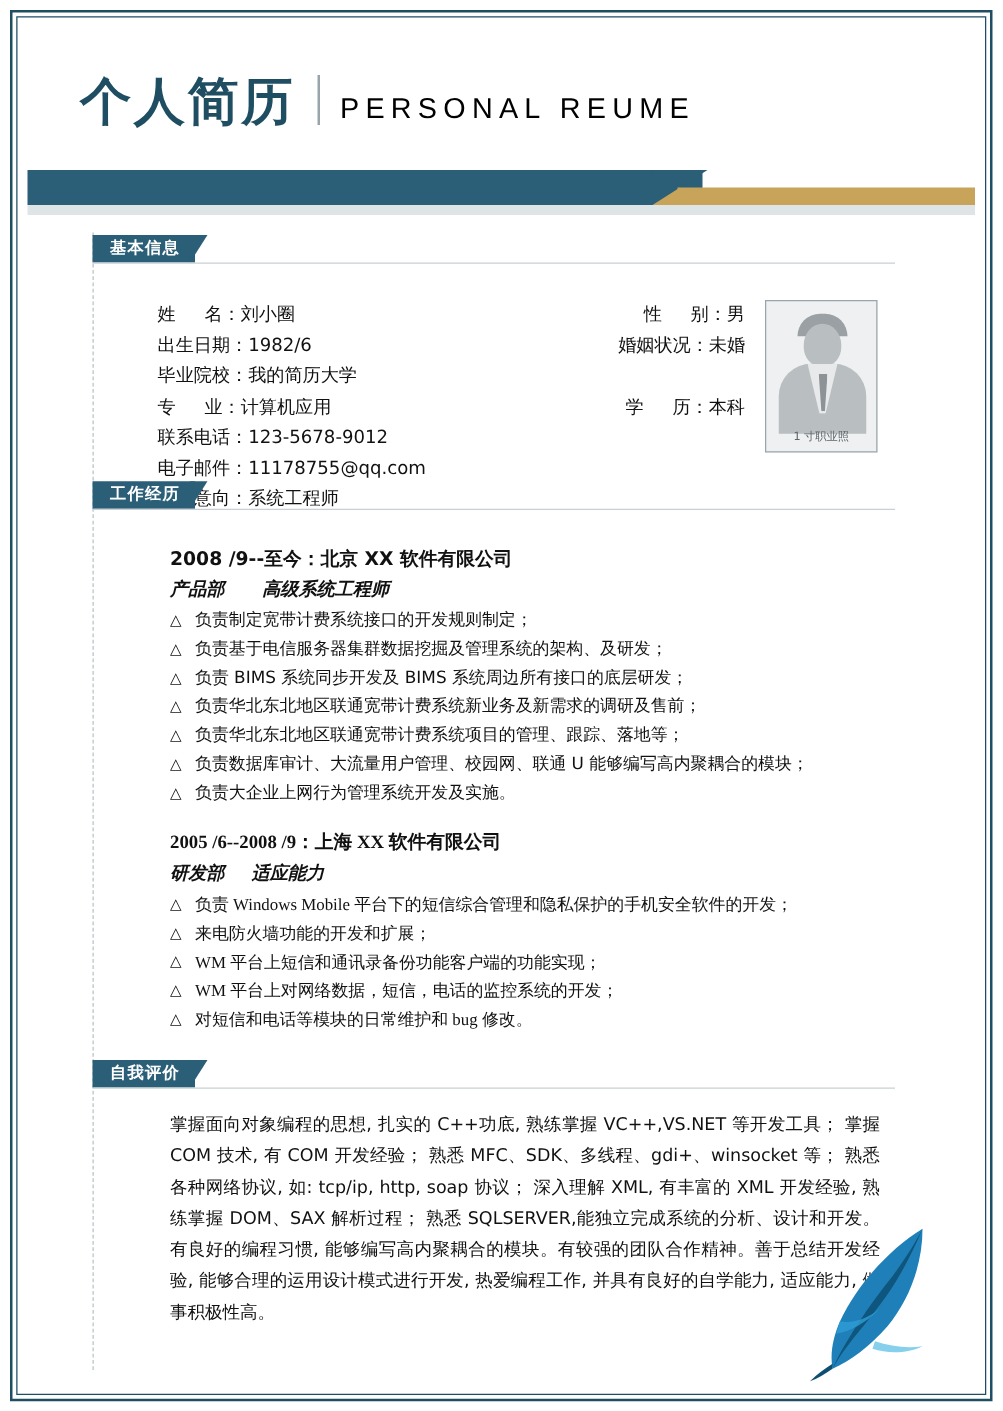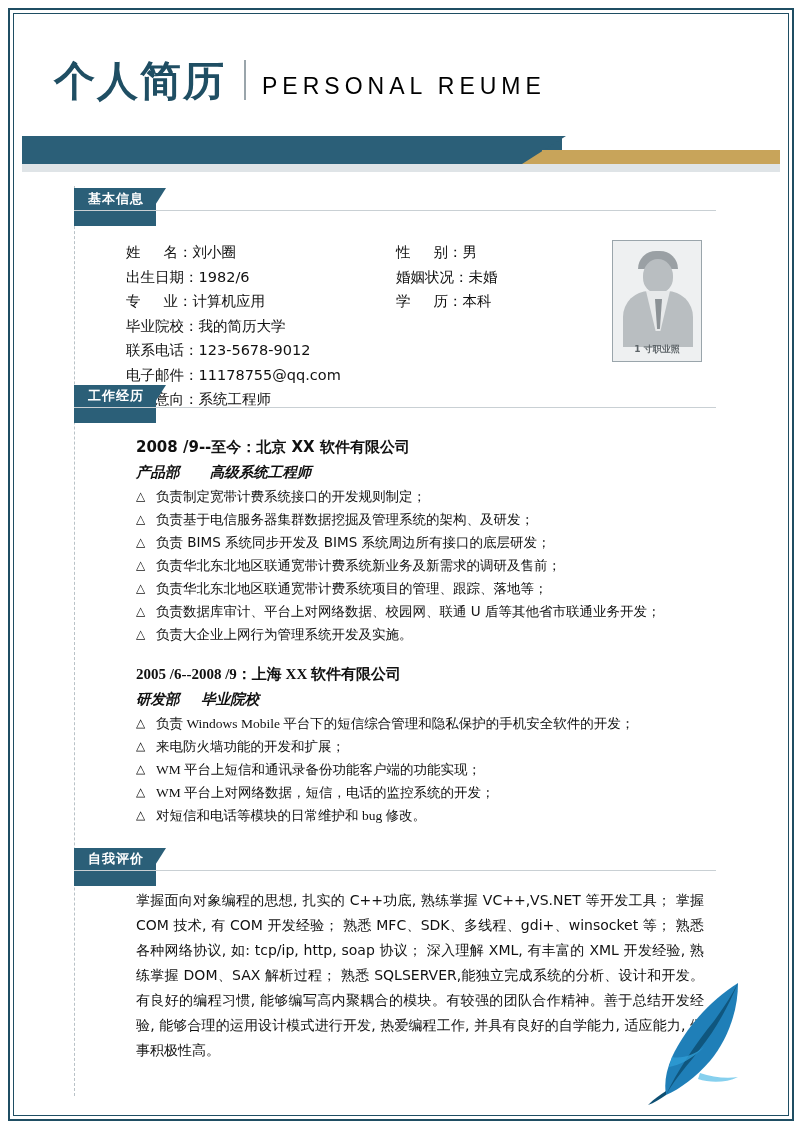--- a/index.html
+++ b/index.html
@@ -34,21 +34,21 @@
     top: 13px;
     width: 776px;
     height: 1103px;
     border: 1px solid #1f4e63;
     box-sizing: border-box;
   }
 
   
   .header {
     position: absolute;
-    left: 12px;
+    left: 22px;
     top: 36px;
     width: 758px;
     height: 140px;
   }
   .header-title-wrap {
     position: absolute;
     left: 42px;
     top: 24px;
     display: flex;
     align-items: flex-end;
@@ -148,21 +148,21 @@
     position: absolute;
     left: 0;
     top: 0;
     height: 22px;
     background: #2b5f78;
     color: #ffffff;
     font-family: "DejaVu Sans", sans-serif;
     font-size: 13px;
     font-weight: bold;
     line-height: 22px;
-    padding: 0 12px 16px 14px;
+    padding: 0 12px 0 14px;
     letter-spacing: 1px;
   }
   .section-head .tag-slant {
     position: absolute;
     top: 0;
     width: 0;
     height: 0;
     border-top: 22px solid #2b5f78;
     border-right: 14px solid transparent;
   }
@@ -190,20 +190,21 @@
     display: flex;
     margin-bottom: 0;
   }
   .bi-left {
     width: 270px;
     white-space: pre;
   }
   .bi-right {
     width: 200px;
     white-space: pre;
+    text-align: right;
   }
 
   
   .photo-box {
     position: absolute;
     left: 612px;
     top: 240px;
     width: 90px;
     height: 122px;
     border: 1px solid #9aa5ab;
@@ -258,21 +259,20 @@
   }
   .photo-caption {
     position: absolute;
     left: 0;
     bottom: 5px;
     width: 100%;
     text-align: center;
     font-family: "DejaVu Sans", sans-serif;
     font-size: 9px;
     color: #5d6468;
-    font-weight: bold;
   }
 
   
   .work {
     position: absolute;
     left: 136px;
     top: 435px;
     width: 580px;
     font-family: "DejaVu Sans", sans-serif;
     color: #111111;
@@ -363,26 +363,26 @@
   <div class="basic-info">
     <div class="bi-row">
       <div class="bi-left">姓     名：刘小圈</div>
       <div class="bi-right">性     别：男</div>
     </div>
     <div class="bi-row">
       <div class="bi-left">出生日期：1982/6</div>
       <div class="bi-right">婚姻状况：未婚</div>
     </div>
     <div class="bi-row">
+      <div class="bi-left">毕业院校：我的简历大学</div>
+      <div class="bi-right"></div>
+    </div>
+    <div class="bi-row">
       <div class="bi-left">专     业：计算机应用</div>
       <div class="bi-right">学     历：本科</div>
-    </div>
-    <div class="bi-row">
-      <div class="bi-left">毕业院校：我的简历大学</div>
-      <div class="bi-right"></div>
     </div>
     <div class="bi-row">
       <div class="bi-left">联系电话：123-5678-9012</div>
       <div class="bi-right"></div>
     </div>
     <div class="bi-row">
       <div class="bi-left">电子邮件：11178755@qq.com</div>
       <div class="bi-right"></div>
     </div>
     <div class="bi-row">
@@ -427,31 +427,31 @@
       <div class="bullet">
         <span class="mark">△</span>
         <span>负责华北东北地区联通宽带计费系统新业务及新需求的调研及售前；</span>
       </div>
       <div class="bullet">
         <span class="mark">△</span>
         <span>负责华北东北地区联通宽带计费系统项目的管理、跟踪、落地等；</span>
       </div>
       <div class="bullet">
         <span class="mark">△</span>
-        <span>负责数据库审计、平台上对网络数据、校园网、联通 U 盾等其他省市联通业务开发；</span>
+        <span>负责数据库审计、大流量用户管理、校园网、联通 U 能够编写高内聚耦合的模块；</span>
       </div>
       <div class="bullet">
         <span class="mark">△</span>
         <span>负责大企业上网行为管理系统开发及实施。</span>
       </div>
     </div>
 
     <div class="job-block job-block-2">
       <div class="job-title">2005 /6--2008 /9：上海 XX 软件有限公司</div>
-      <div class="job-role">研发部      毕业院校</div>
+      <div class="job-role">研发部      适应能力</div>
 
       <div class="bullet">
         <span class="mark">△</span>
         <span>负责 Windows Mobile 平台下的短信综合管理和隐私保护的手机安全软件的开发；</span>
       </div>
       <div class="bullet">
         <span class="mark">△</span>
         <span>来电防火墙功能的开发和扩展；</span>
       </div>
       <div class="bullet">

